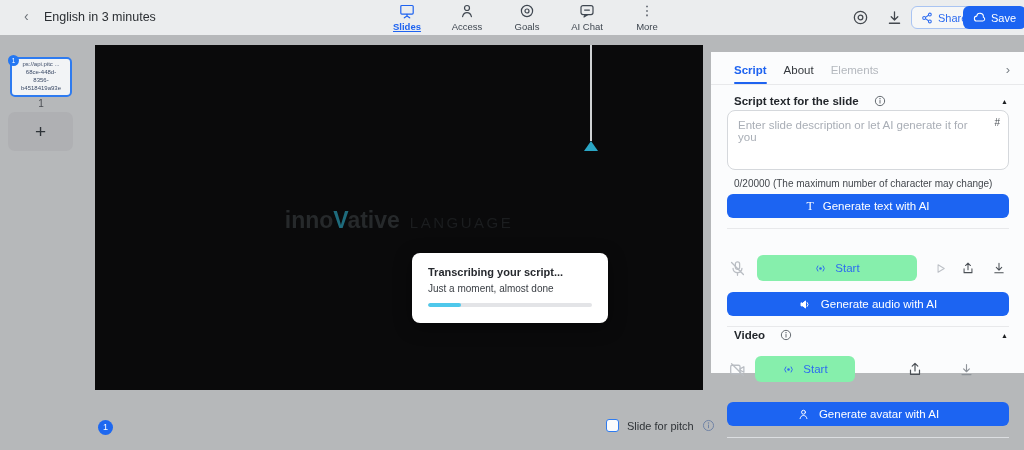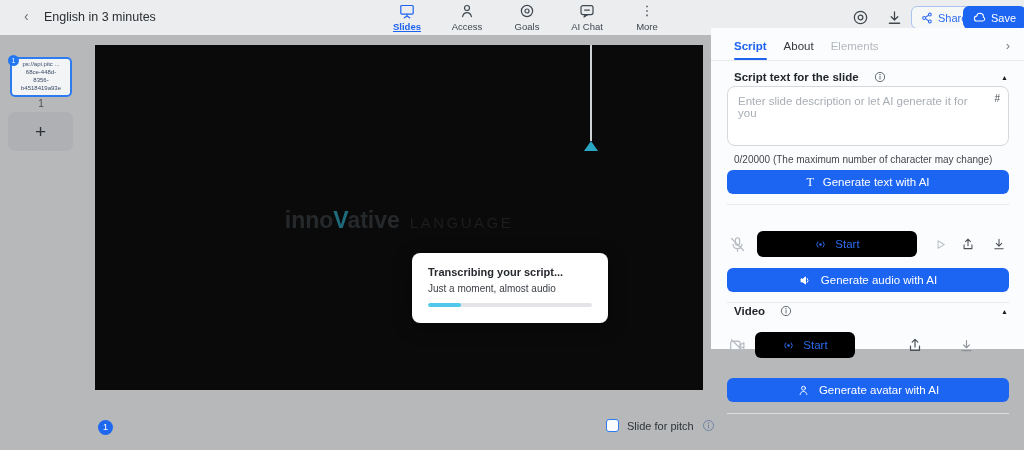--- a/index.html
+++ b/index.html
@@ -42,40 +42,40 @@
   .progress-track { margin-top:9px; height:4px; background:#e3e4e7; border-radius:2px; overflow:hidden; }
   .progress-fill { height:4px; background:#4fc8eb; border-radius:2px; width:0; }
 
   
   .page-badge { position:absolute; left:98px; top:420px; width:15px; height:15px; border-radius:50%; background:#1e68f0; color:#fff; font-size:9px; line-height:15px; text-align:center; cursor:pointer; }
   .pitch { position:absolute; left:606px; top:419px; display:flex; align-items:center; gap:8px; }
   .pitch-box { width:13px; height:13px; border:1.5px solid #2e7bf0; border-radius:3px; background:#fafbfc; cursor:pointer; }
   .pitch-label { font-size:11px; color:#2f3337; }
 
   
-  .panel { position:absolute; left:711px; top:28px; width:313px; height:321px; background:#fbfcfd; }
+  .panel { position:absolute; left:711px; top:52px; width:313px; height:321px; background:#fbfcfd; }
   .panel-tabs { position:relative; padding:12px 14px 0 23px; display:flex; align-items:center; }
   .ptab { font-size:11.5px; margin-right:17px; color:#34383d; cursor:pointer; position:relative; padding-bottom:8px; }
   .ptab.active { color:#1e63f0; font-weight:bold; }
   .ptab.active::after { content:""; position:absolute; left:0; bottom:0; width:100%; height:2px; background:#1e63f0; border-radius:1px; }
   .ptab.disabled { color:#b4b8be; }
   .ptab-chevron { margin-left:auto; color:#7a8087; font-size:13px; line-height:10px; padding-bottom:8px; cursor:pointer; }
   .pdivider { height:1px; background:#e8e9eb; }
   .sec-head { display:flex; align-items:center; gap:15px; padding:10px 16px 0 23px; }
   .sec-title { font-size:11.5px; font-weight:bold; color:#23272c; }
   .collapse { margin-left:auto; font-size:7px; color:#1c1e21; cursor:pointer; }
   .ta-wrap { position:absolute; left:16px; top:58px; width:282px; height:60px; border:1px solid #d5d8dc; border-radius:8px; background:#fff; }
   .ta-wrap textarea { width:100%; height:100%; border:none; outline:none; resize:none; background:transparent; font-family:"Liberation Sans",sans-serif; font-size:11.5px; color:#2c3036; padding:8px 22px 8px 10px; }
   .ta-wrap textarea::placeholder { color:#a9aeb6; }
   .ta-hash { position:absolute; right:8px; top:6px; font-size:10px; color:#4b5056; cursor:pointer; }
   .counter { position:absolute; left:23px; top:126px; font-size:10px; color:#43474d; }
   .blue-btn { position:absolute; left:16px; width:282px; height:24px; border:none; border-radius:6px; background:#1c64f2; color:#fff; font-size:11.5px; display:flex; align-items:center; justify-content:center; gap:9px; cursor:pointer; }
   .t-glyph { font-family:"Liberation Serif",serif; font-size:12px; font-weight:400; }
   .ctl-row { position:absolute; left:0; width:313px; display:flex; align-items:center; }
-  .pill { height:26px; background:#000000; border-radius:6px; display:flex; align-items:center; justify-content:center; gap:8px; color:#2d6cf0; font-size:11.5px; cursor:pointer; }
+  .pill { height:26px; background:#86efac; border-radius:6px; display:flex; align-items:center; justify-content:center; gap:8px; color:#2d6cf0; font-size:11.5px; cursor:pointer; }
   .ghost { color:#bdc1c7; }
   .dark-ic { color:#4b5056; cursor:pointer; }
   .mid-ic { color:#8e9399; cursor:pointer; }
 </style>
 </head>
 <body>
 
 <div id="app">
 
   <div class="topbar">
@@ -172,21 +172,21 @@
 
   <div class="canvas">
     <div class="plumb-line"></div>
     <div class="plumb-tip"></div>
     <div class="logo">
       <span class="l1">inno</span><span class="l2">V</span><span class="l3">ative</span><span class="l4">LANGUAGE</span>
     </div>
 
     <div class="modal">
       <div class="modal-title">Transcribing your script...</div>
-      <div class="modal-sub">Just a moment, almost audio</div>
+      <div class="modal-sub">Just a moment, almost done</div>
       <div class="progress-track">
         <div class="progress-fill" style="width: 20%;"></div>
       </div>
     </div>
 
   </div>
 
   <div class="page-badge">1</div>
   <div class="pitch">
     <div class="pitch-box"></div>

